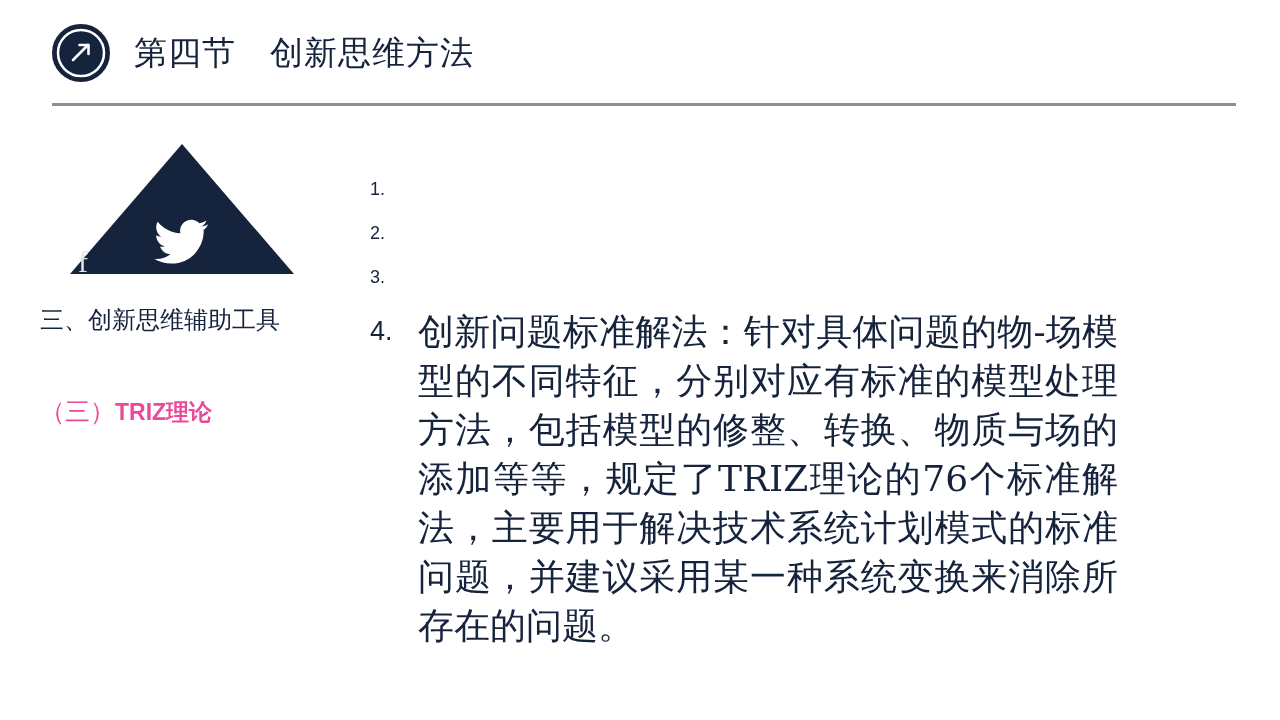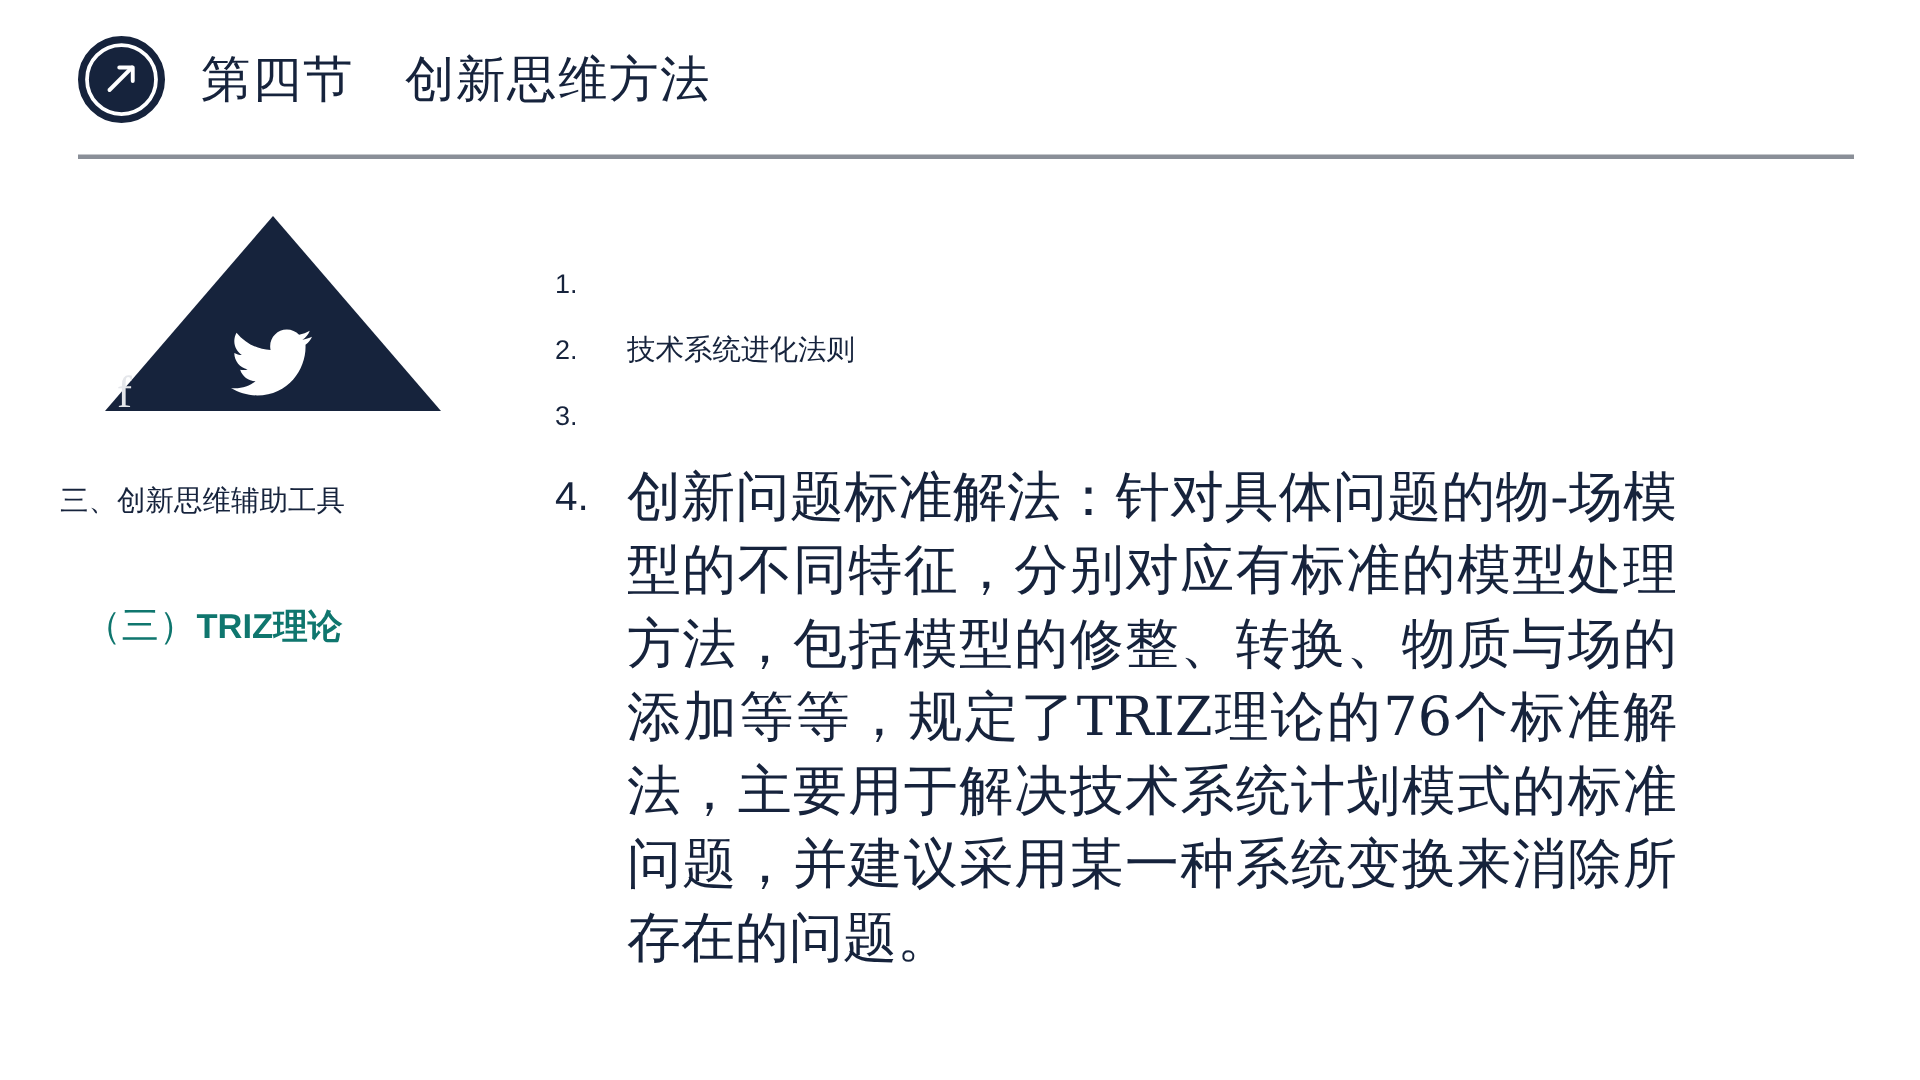--- a/index.html
+++ b/index.html
@@ -84,34 +84,33 @@
     height: 140px;
   }
   .pennant-bird {
     position: absolute;
     left: 88px;
     top: 78px;
     width: 56px;
     height: 46px;
   }
   .left-heading {
-    margin-top: 36px;
-    font-family: "DejaVu Serif", serif;
-    font-size: 19px;
+    margin-top: 22px;
+    font-family: "DejaVu Serif", serif;
+    font-size: 24px;
     line-height: 36px;
     color: #16233c;
     white-space: nowrap;
   }
   .left-sub {
     margin-top: 50px;
-    margin-left: 16px;
     font-family: "DejaVu Serif", serif;
     font-size: 25px;
-    line-height: 30px;
-    color: #0f766e;
+    line-height: 48px;
+    color: #ec4899;
     white-space: nowrap;
   }
   .left-sub .triz {
     font-family: "Liberation Sans", sans-serif;
     font-weight: bold;
     font-size: 23px;
   }
   .watermark {
     position: absolute;
     left: 78px;
@@ -211,21 +210,20 @@
   </div>
   <div class="watermark">f</div>
 
   <div class="right-col">
     <ul class="small-list">
       <li>
         <span class="num">1.</span>
       </li>
       <li>
         <span class="num">2.</span>
-        <span class="txt">技术系统进化法则</span>
       </li>
       <li>
         <span class="num">3.</span>
       </li>
     </ul>
 
     <div class="big-item">
       <span class="num">4.</span>
       <span class="txt">创新问题标准解法：针对具体问题的物-场模型的不同特征，分别对应有标准的模型处理方法，包括模型的修整、转换、物质与场的添加等等，规定了TRIZ理论的76个标准解法，主要用于解决技术系统计划模式的标准问题，并建议采用某一种系统变换来消除所存在的问题。</span>
     </div>

